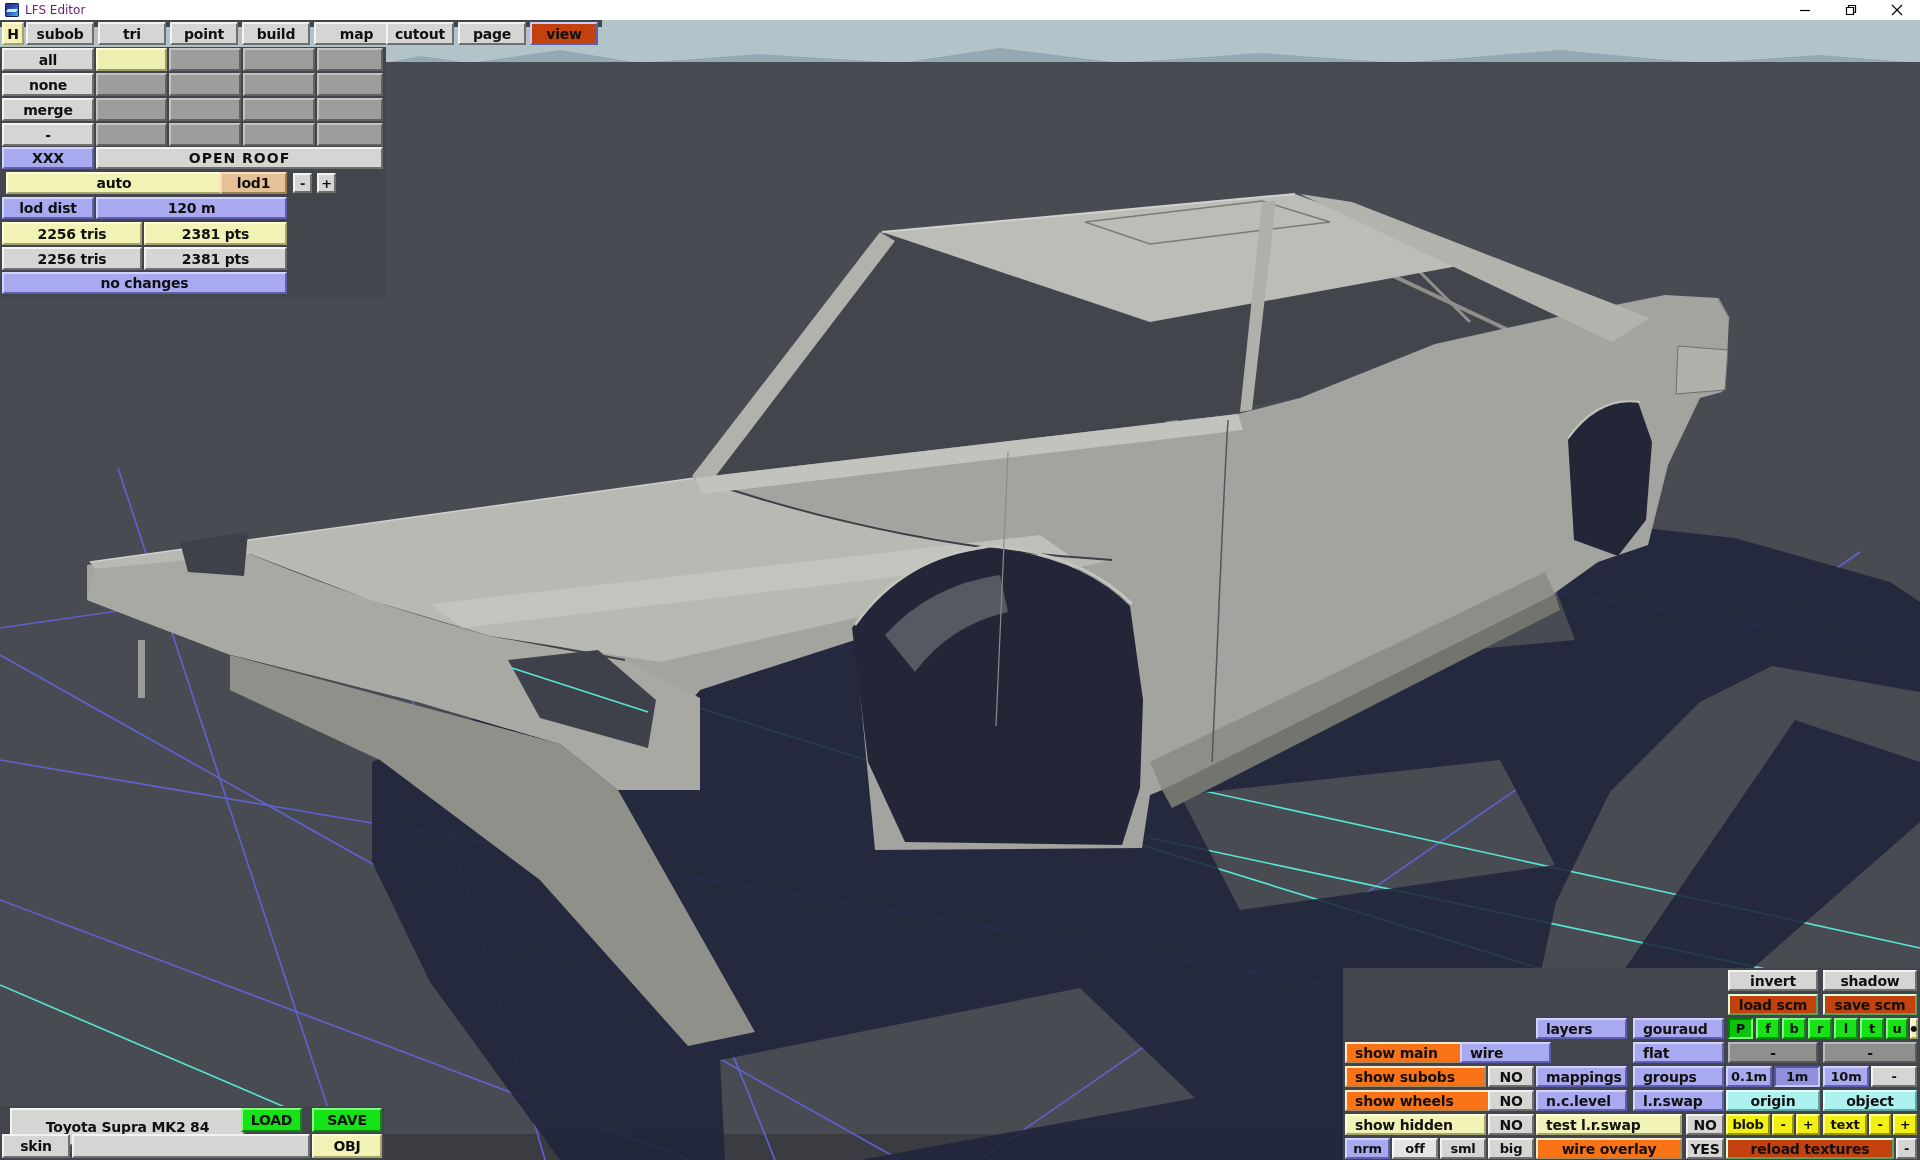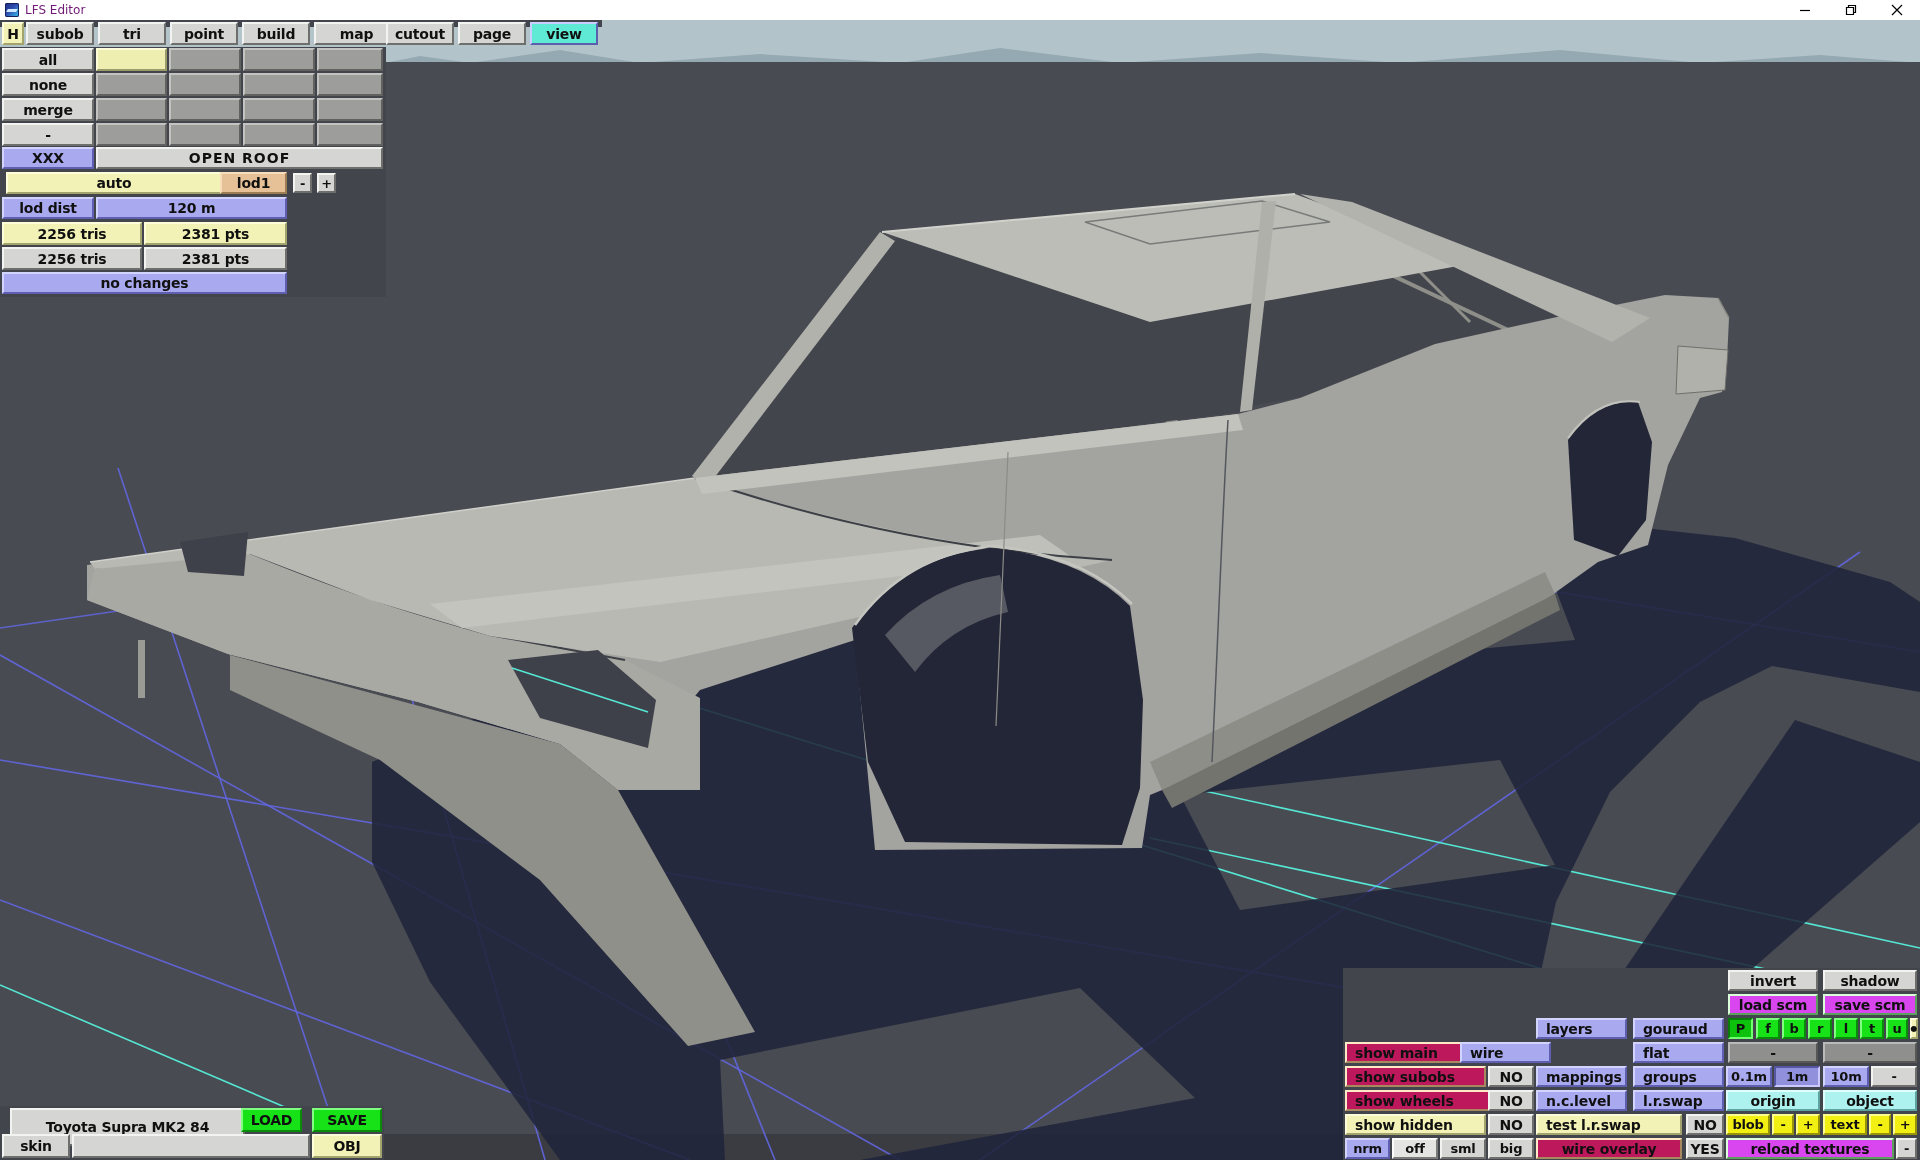--- a/index.html
+++ b/index.html
@@ -27,27 +27,27 @@
   .al{justify-content:flex-start;padding-left:8px;}
   .gray   {background:#d5d5d3;border-color:#f3f3f1 #6e6e6c #6e6e6c #f3f3f1;}
   .cell   {background:#9d9d9b;border-color:#c3c3c1 #616160 #616160 #c3c3c1;}
   .cellsel{background:#eeeeb0;border-color:#fcfcd8 #9a9a6a #9a9a6a #fcfcd8;}
   .purple {background:#a9a9ef;border-color:#d3d3ff #5f5fb2 #5f5fb2 #d3d3ff;}
   .purplep{background:#9090dc;border-color:#5555a0 #c9c9ff #c9c9ff #5555a0;}
   .yellow {background:#f2f2b6;border-color:#fdfdda #a3a36e #a3a36e #fdfdda;}
   .tan    {background:#e6c096;border-color:#f8ddbb #9c7c52 #9c7c52 #f8ddbb;}
   .green  {background:#17e217;border-color:#80ff80 #0a8a0a #0a8a0a #80ff80;}
   .greenp {background:#0cc20c;border-color:#0a7a0a #72ff72 #72ff72 #0a7a0a;}
-  .lgreen {background:#d946ef;border-color:#daffda #5da05d #5da05d #daffda;}
-  .orange {background:#be185d;border-color:#ffe9c9 #a8895f #a8895f #ffe9c9;text-align:center;}
+  .lgreen {background:#c2410c;border-color:#daffda #5da05d #5da05d #daffda;}
+  .orange {background:#f97316;border-color:#ffe9c9 #a8895f #a8895f #ffe9c9;text-align:center;}
   .cyanb  {background:#aef2f0;border-color:#ddfffd #5fa3a0 #5fa3a0 #ddfffd;}
   .byellow{background:#f2ef12;border-color:#fdfc8e #97940a #97940a #fdfc8e;}
   .dgray  {background:#8f8f8d;border-color:#bababa #575755 #575755 #bababa;}
   .ltgray {background:#e4e4e2;border-color:#fbfbf9 #7a7a78 #7a7a78 #fbfbf9;}
-  .viewsel{background:#5eead4;border-color:#c9ceff #5a5fae #5a5fae #c9ceff;}
+  .viewsel{background:#c2410c;border-color:#c9ceff #5a5fae #5a5fae #c9ceff;}
   .wide{letter-spacing:1px;}
   
   .bg{position:absolute;background:#42454b;z-index:10;}
   #viewport{position:absolute;left:0;top:0;z-index:1;}
 </style>
 </head>
 <body>
 
 <div id="app">
 

